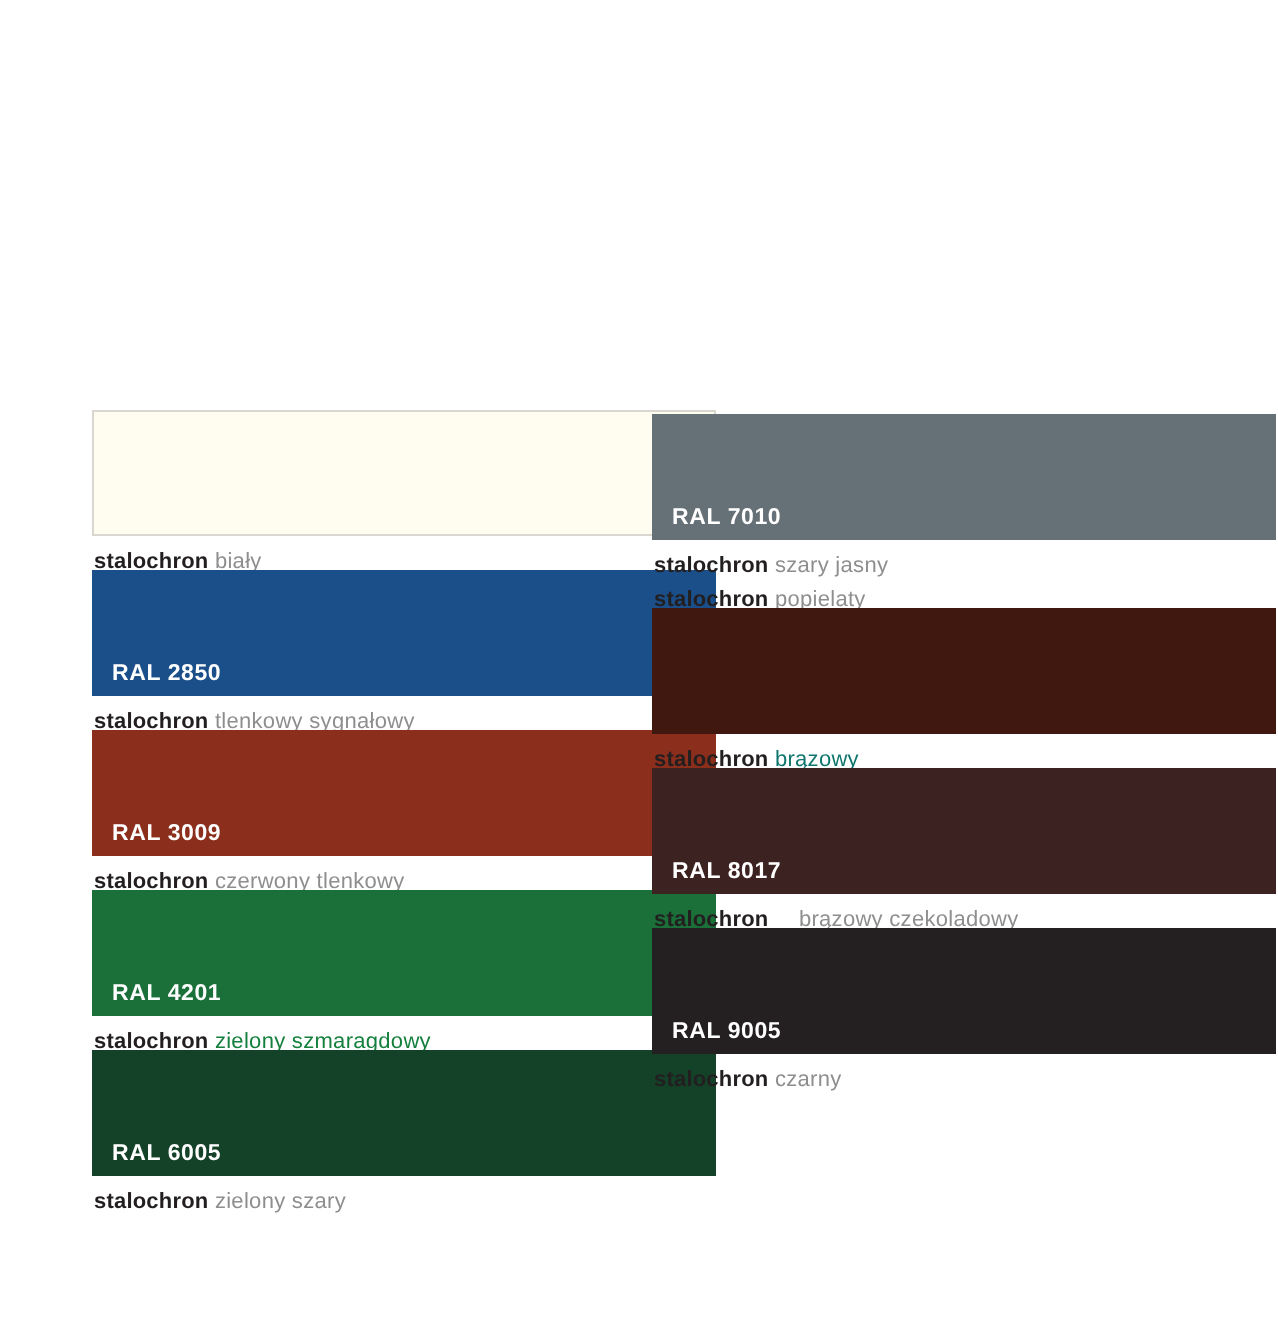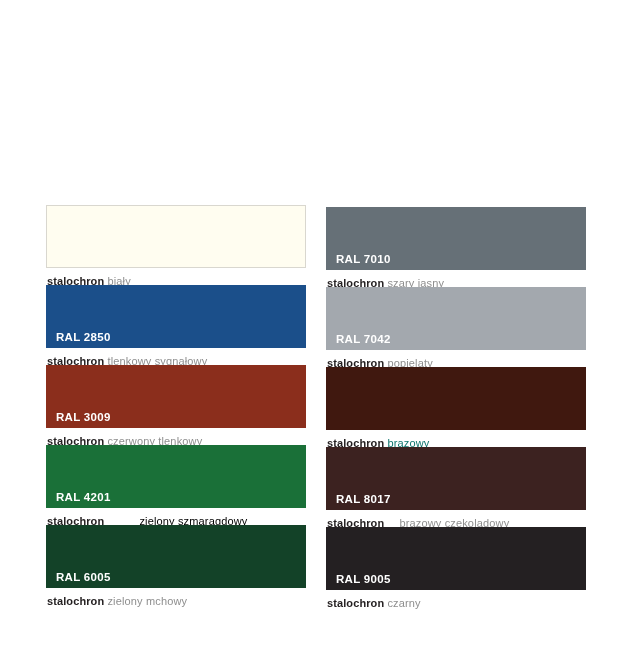--- a/index.html
+++ b/index.html
@@ -15,21 +15,21 @@
   #sheet{position:absolute;left:0;top:0;width:639px;height:671px;}
 
   .column{position:absolute;width:260px;}
   #col-left{left:46px;top:205px;}
   #col-right{left:326px;top:207px;}
 
   .swatch-item{position:relative;}
 
   .chip{
     position:relative;
-    width:260px;
+    width:312px;
     height:63px;
     box-sizing:border-box;
   }
   .chip.bordered{border:1px solid #d9d7cf;}
 
   .ral-code{
     position:absolute;
     left:10px;
     bottom:5px;
     color:#ffffff;
@@ -76,40 +76,37 @@
       <div class="swatch-item">
         <div class="chip" style="background: rgb(139, 46, 28);">
           <span class="ral-code" style="color: rgb(255, 255, 255);">RAL 3009</span>
         </div>
         <div class="caption"><span class="brand" style="color: rgb(35, 31, 32);">stalochron</span><span class="cname" style="color: rgb(142, 142, 142);"> czerwony tlenkowy</span></div>
       </div>
       <div class="swatch-item">
         <div class="chip" style="background: rgb(26, 112, 56);">
           <span class="ral-code" style="color: rgb(255, 255, 255);">RAL 4201</span>
         </div>
-        <div class="caption"><span class="brand" style="color: rgb(35, 31, 32);">stalochron</span><span class="cname" style="color: #000000; padding-left: 32px;"> zielony szmaragdowy</span></div>
+        <div class="caption"><span class="brand" style="color: rgb(35, 31, 32);">stalochron</span><span class="cname" style="color: #15803d;"> zielony szmaragdowy</span></div>
       </div>
       <div class="swatch-item">
         <div class="chip" style="background: rgb(19, 66, 40);">
           <span class="ral-code" style="color: rgb(255, 255, 255);">RAL 6005</span>
         </div>
-        <div class="caption"><span class="brand" style="color: rgb(35, 31, 32);">stalochron</span><span class="cname" style="color: rgb(142, 142, 142);"> zielony mchowy</span></div>
+        <div class="caption"><span class="brand" style="color: rgb(35, 31, 32);">stalochron</span><span class="cname" style="color: rgb(142, 142, 142);"> zielony szary</span></div>
       </div>
     </div>
   <div class="column" id="col-right">
       <div class="swatch-item">
         <div class="chip" style="background: rgb(102, 112, 119);">
           <span class="ral-code" style="color: rgb(255, 255, 255);">RAL 7010</span>
         </div>
         <div class="caption"><span class="brand" style="color: rgb(35, 31, 32);">stalochron</span><span class="cname" style="color: rgb(142, 142, 142);"> szary jasny</span></div>
       </div>
       <div class="swatch-item">
-        <div class="chip" style="background: rgb(163, 168, 174);">
-          <span class="ral-code" style="color: rgb(255, 255, 255);">RAL 7042</span>
-        </div>
         <div class="caption"><span class="brand" style="color: rgb(35, 31, 32);">stalochron</span><span class="cname" style="color: rgb(142, 142, 142);"> popielaty</span></div>
       </div>
       <div class="swatch-item">
         <div class="chip" style="background: rgb(64, 24, 15);"></div>
         <div class="caption"><span class="brand" style="color: rgb(35, 31, 32);">stalochron</span><span class="cname" style="color: #0f766e;"> brązowy</span></div>
       </div>
       <div class="swatch-item">
         <div class="chip" style="background: rgb(60, 34, 32);">
           <span class="ral-code" style="color: rgb(255, 255, 255);">RAL 8017</span>
         </div>

